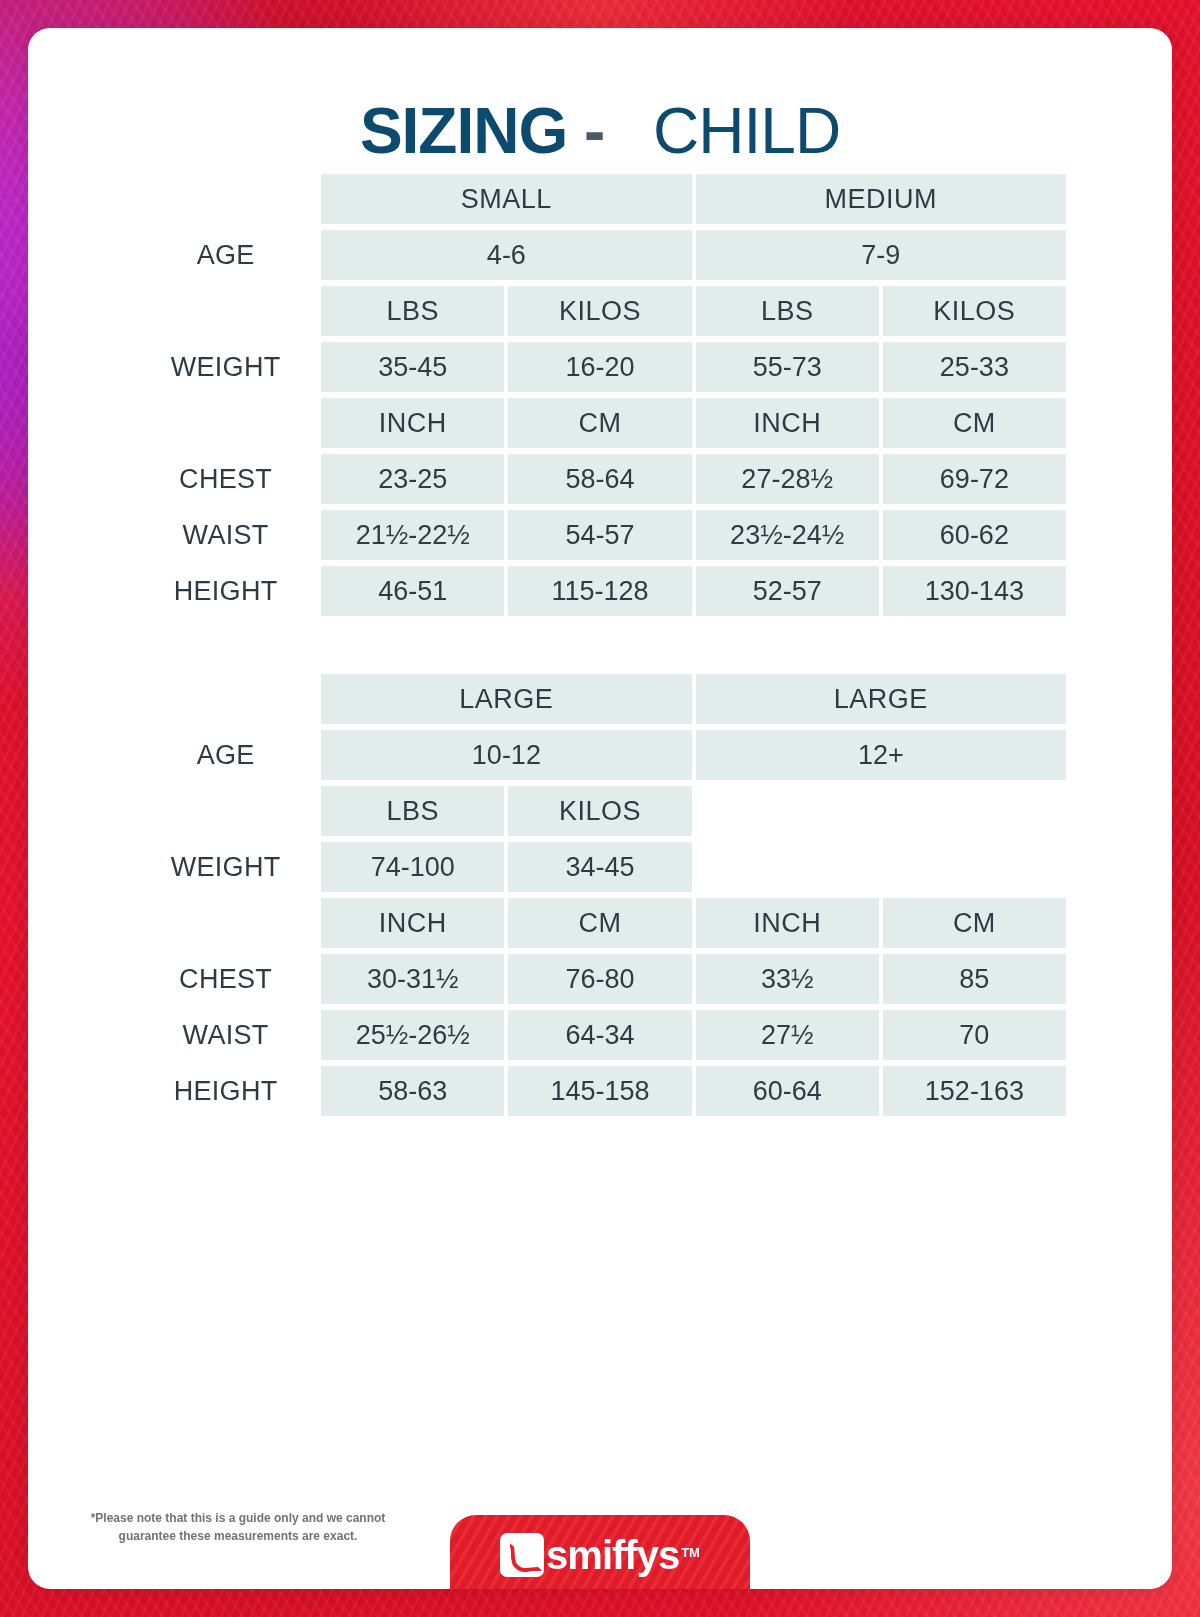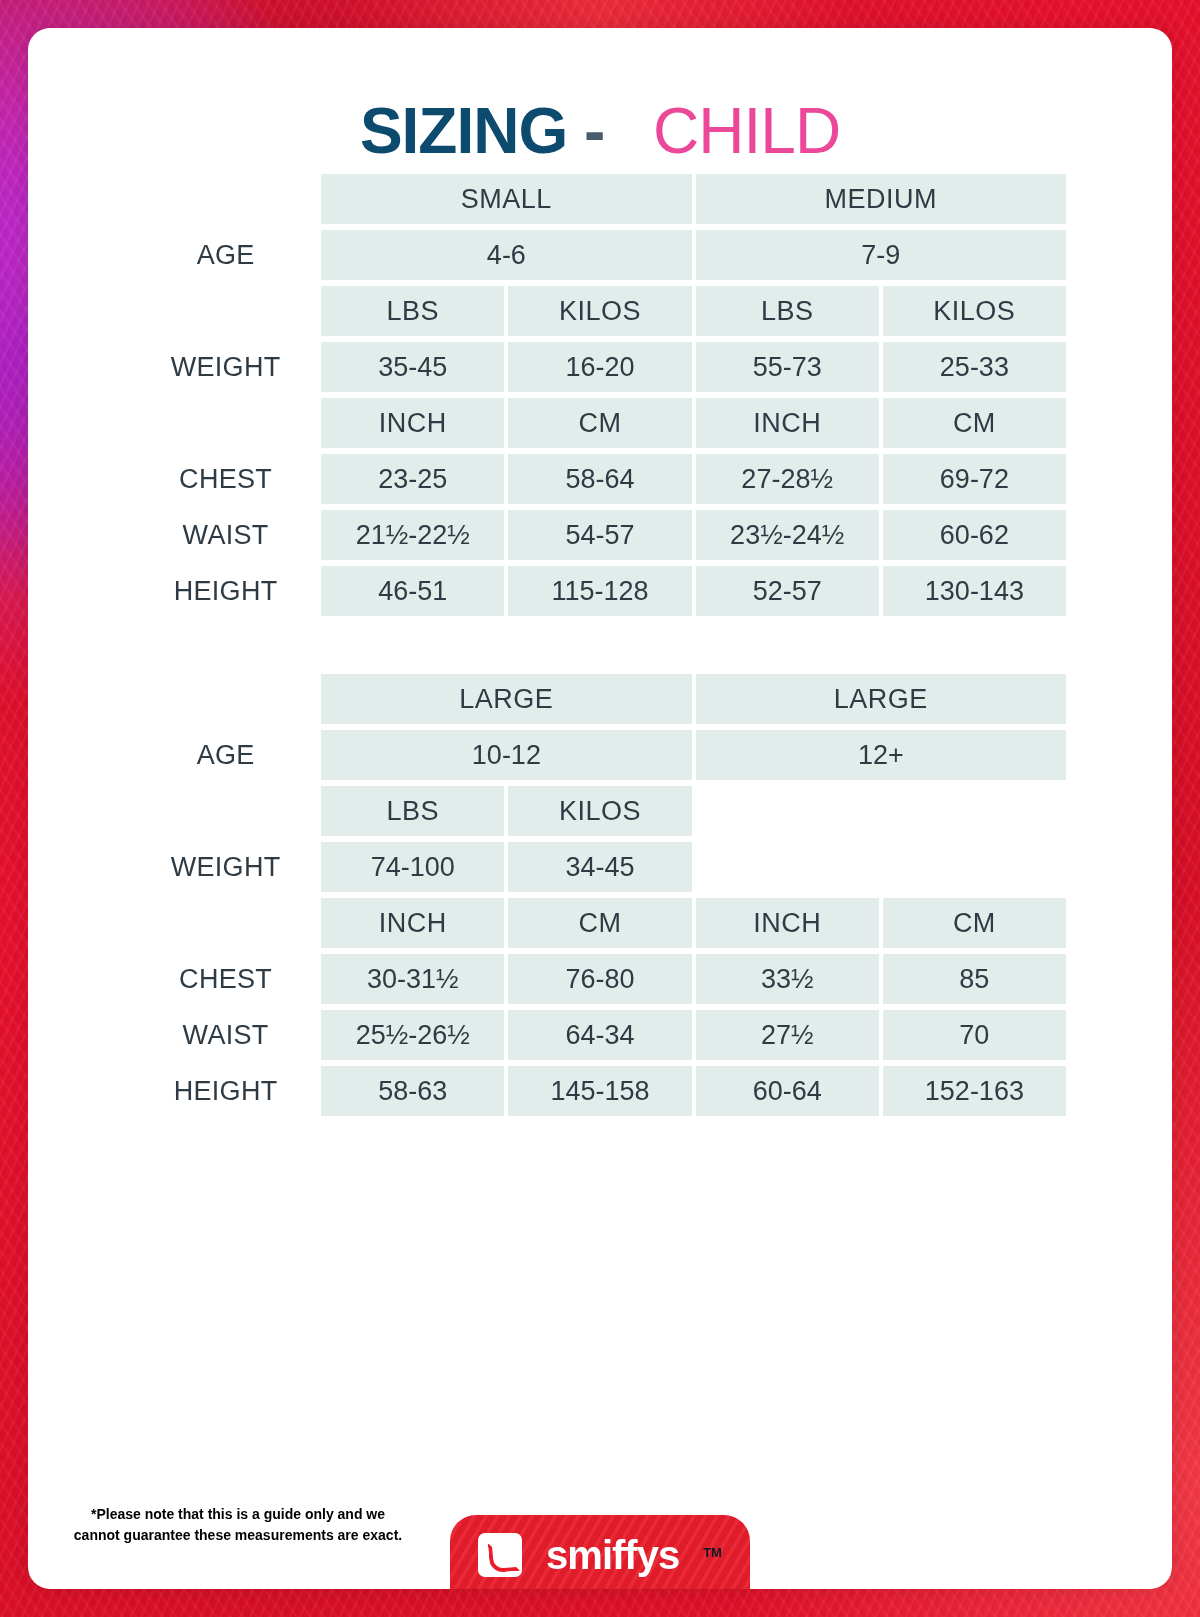--- a/index.html
+++ b/index.html
@@ -47,21 +47,21 @@
   }
   .title {
     text-align: center;
     margin-top: 66px;
     font-size: 64px;
     font-weight: bold;
     letter-spacing: -1px;
   }
   .title .red { color: #0c4a6e; }
   .title .dash { color: #4a5b6a; font-weight: bold; }
-  .title .grey { color: #ec4899; font-weight: normal; margin-left: 32px; }
+  .title .grey { color: #0c4a6e; font-weight: normal; margin-left: 32px; }
 
   .table-wrap {
     margin: 0 auto;
     width: 940px;
   }
   table.sizing {
     border-collapse: separate;
     border-spacing: 4px 6px;
     width: 940px;
     table-layout: fixed;
@@ -105,23 +105,23 @@
   tr.spacer td {
     height: 40px;
     background: transparent !important;
   }
   .footnote {
     position: absolute;
     left: 40px;
     bottom: 44px;
     width: 340px;
     text-align: center;
-    font-size: 14px;
+    font-size: 12px;
     font-weight: bold;
-    color: #000000;
+    color: #737373;
     line-height: 1.45;
   }
   .logo-tab {
     position: absolute;
     left: 50%;
     transform: translateX(-50%);
     bottom: -12px;
     width: 300px;
     height: 86px;
     background: #ea1d2c;
@@ -135,21 +135,21 @@
   .logo-tab::before {
     content: "";
     position: absolute;
     inset: 0;
     background: repeating-linear-gradient(120deg, rgba(255,255,255,0.06) 0 3px, rgba(0,0,0,0.05) 4px 10px);
   }
   .logo-inner {
     position: relative;
     display: flex;
     align-items: center;
-    gap: 24px;
+    gap: 2px;
     margin-top: -6px;
   }
   .logo-mark {
     width: 44px;
     height: 44px;
     background: #ffffff;
     border-radius: 7px;
     position: relative;
   }
   .logo-mark::after {
@@ -165,21 +165,21 @@
     border-radius: 0 0 0 14px;
     transform: rotate(-5deg);
   }
   .logo-text {
     color: #ffffff;
     font-size: 40px;
     font-weight: bold;
     letter-spacing: -1px;
   }
   .logo-tm {
-    color: #0f172a;
+    color: #ffffff;
     font-size: 13px;
     font-weight: bold;
     align-self: flex-start;
     margin-top: 12px;
   }
 </style>
 </head>
 <body>
 
 <div class="bg"></div>

